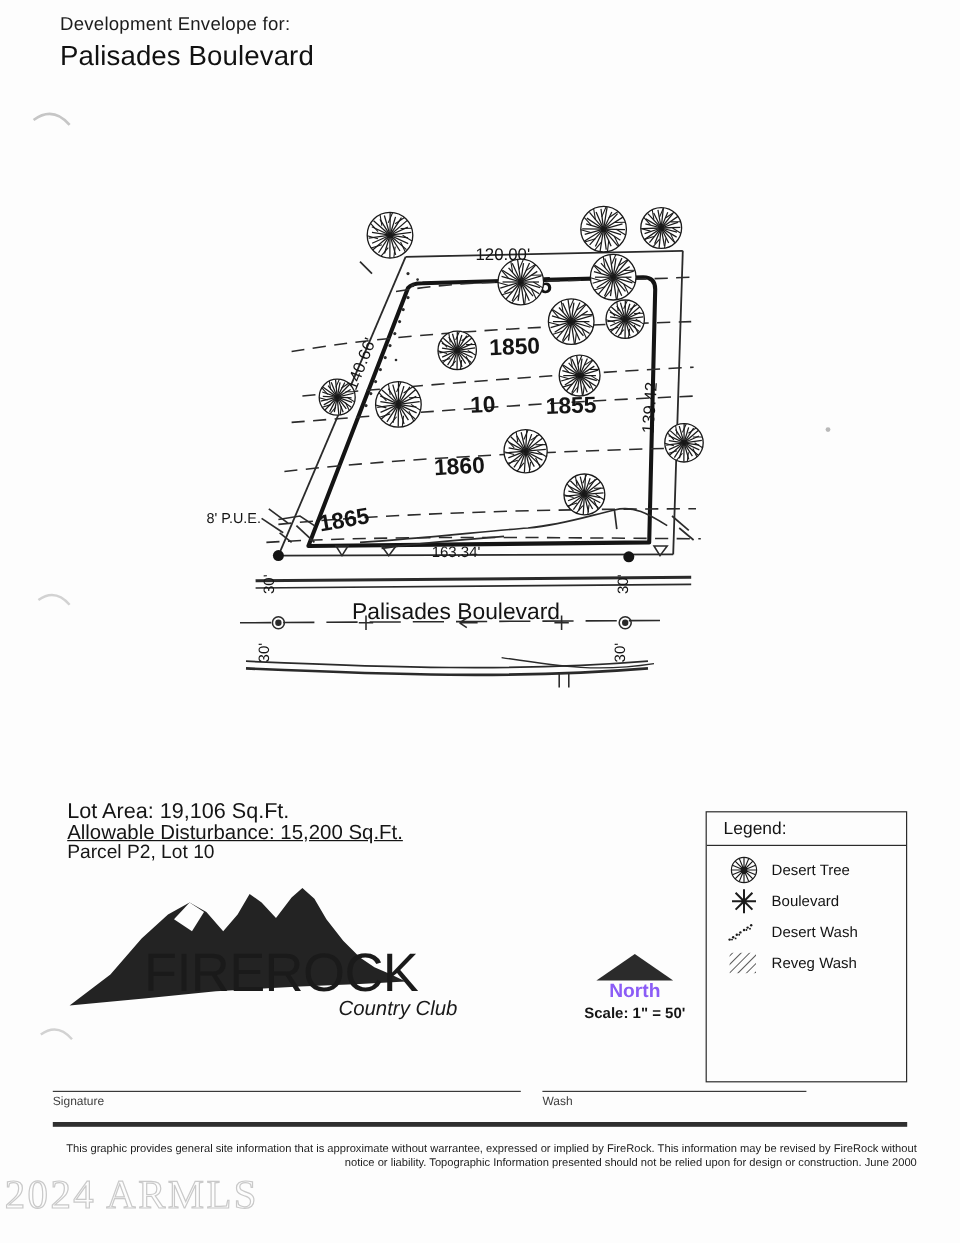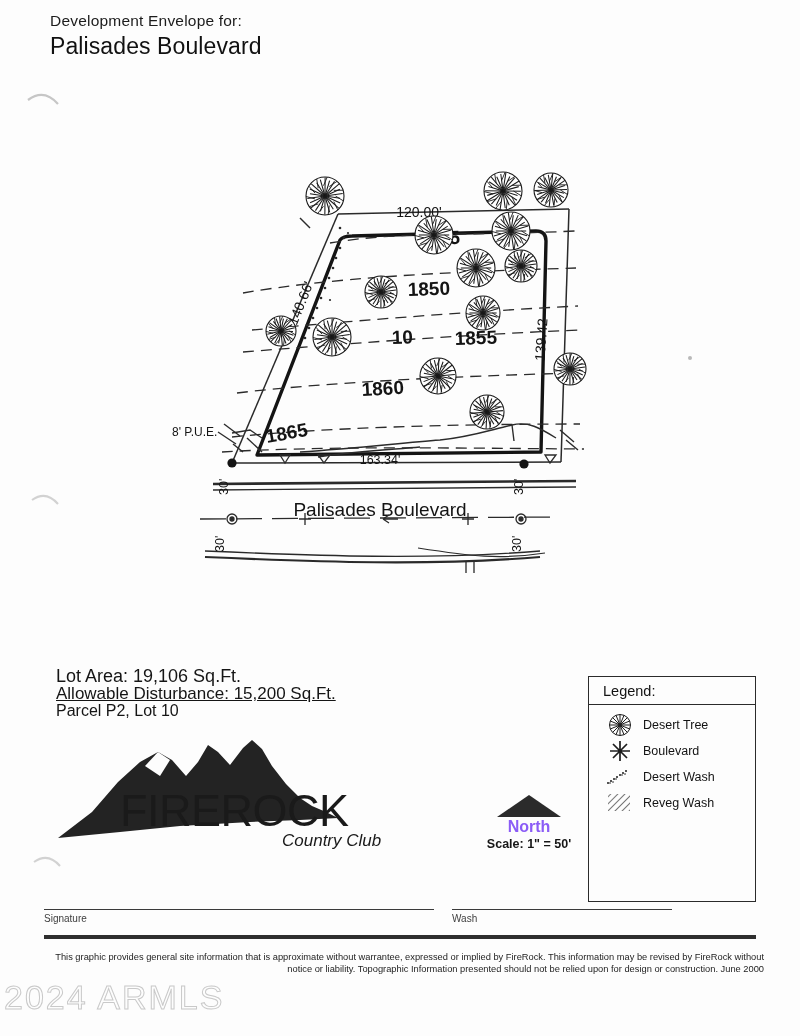--- a/index.html
+++ b/index.html
@@ -48,21 +48,21 @@
   .sigline{position:absolute;border-bottom:1.3px solid #3a3a3a;}
   .siglabel{position:absolute;font-size:10px;color:#404040;}
 
   
   #disc{position:absolute;left:48px;top:952px;width:716px;font-size:9.3px;
       line-height:11.5px;color:#1d1d1d;text-align:right;}
 
   
   #wm{position:absolute;left:4px;top:978px;font-size:34px;letter-spacing:2px;
      color:transparent;-webkit-text-stroke:1px #c9c9c9;
-     font-family:Liberation Sans, sans-serif;}
+     font-family:Liberation Serif, serif;}
 
   text{font-family:"Liberation Sans",sans-serif;}
 </style>
 </head>
 <body>
 
 <div id="page">
 
   <div id="hdr">
     <div class="l1">Development Envelope for:</div>

